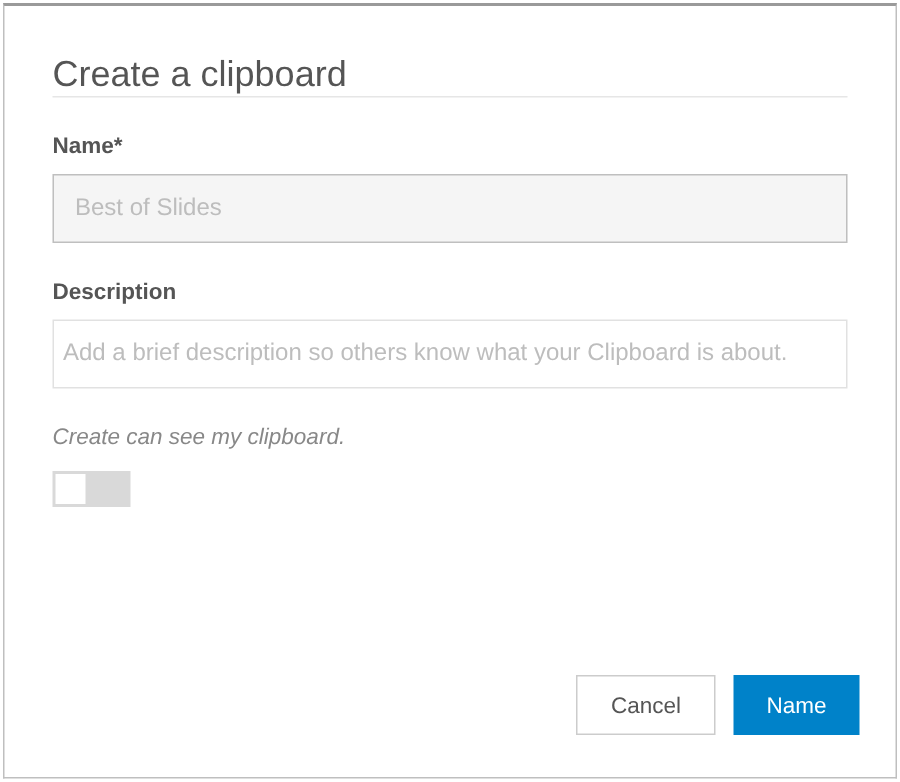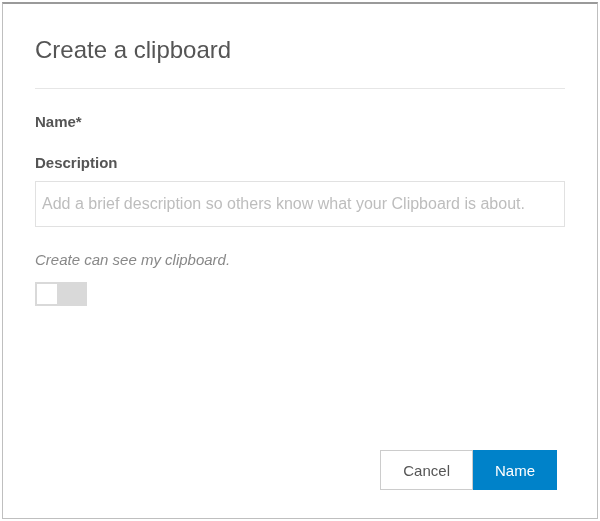--- a/index.html
+++ b/index.html
@@ -17,21 +17,20 @@
       border: 1px solid #bfbfbf;
       border-top: 2px solid #9a9a9a;
       background: #ffffff;
       padding: 32px 32px 24px 32px;
       position: relative;
     }
     .modal-title {
       font-size: 24px;
       font-weight: 400;
       color: #555555;
-      margin-bottom: 24px;
     }
     .divider {
       border: none;
       border-top: 1px solid #e6e6e6;
       margin-bottom: 24px;
     }
     .field-group { margin-bottom: 24px; }
     .field-label {
       display: block;
       font-size: 15px;
@@ -78,24 +77,24 @@
     .toggle-knob {
       position: absolute;
       top: 2px;
       left: 2px;
       width: 20px;
       height: 20px;
       background: #ffffff;
     }
     .button-row {
       position: absolute;
-      right: 40px;
+      right: 24px;
       bottom: 28px;
       display: flex;
-      gap: 0;
+      gap: 12px;
     }
     .btn {
       height: 40px;
       padding: 0 22px;
       font-size: 15px;
       border: none;
       cursor: pointer;
       display: inline-flex;
       align-items: center;
       justify-content: center;
@@ -115,20 +114,21 @@
 <body>
 
 <div class="modal">
 
   <h1 class="modal-title">Create a clipboard</h1>
 
   <hr class="divider">
 
   <div class="field-group">
     <label class="field-label">Name*</label>
+    <input type="text" class="text-input" placeholder="Best of Slides" style="">
   </div>
 
   <div class="field-group">
     <label class="field-label">Description</label>
     <input type="text" class="text-input-desc" placeholder="Add a brief description so others know what your Clipboard is about." style="">
   </div>
 
   <div class="field-group">
     <div class="visibility-note">Create can see my clipboard.</div>
     <div class="toggle">

